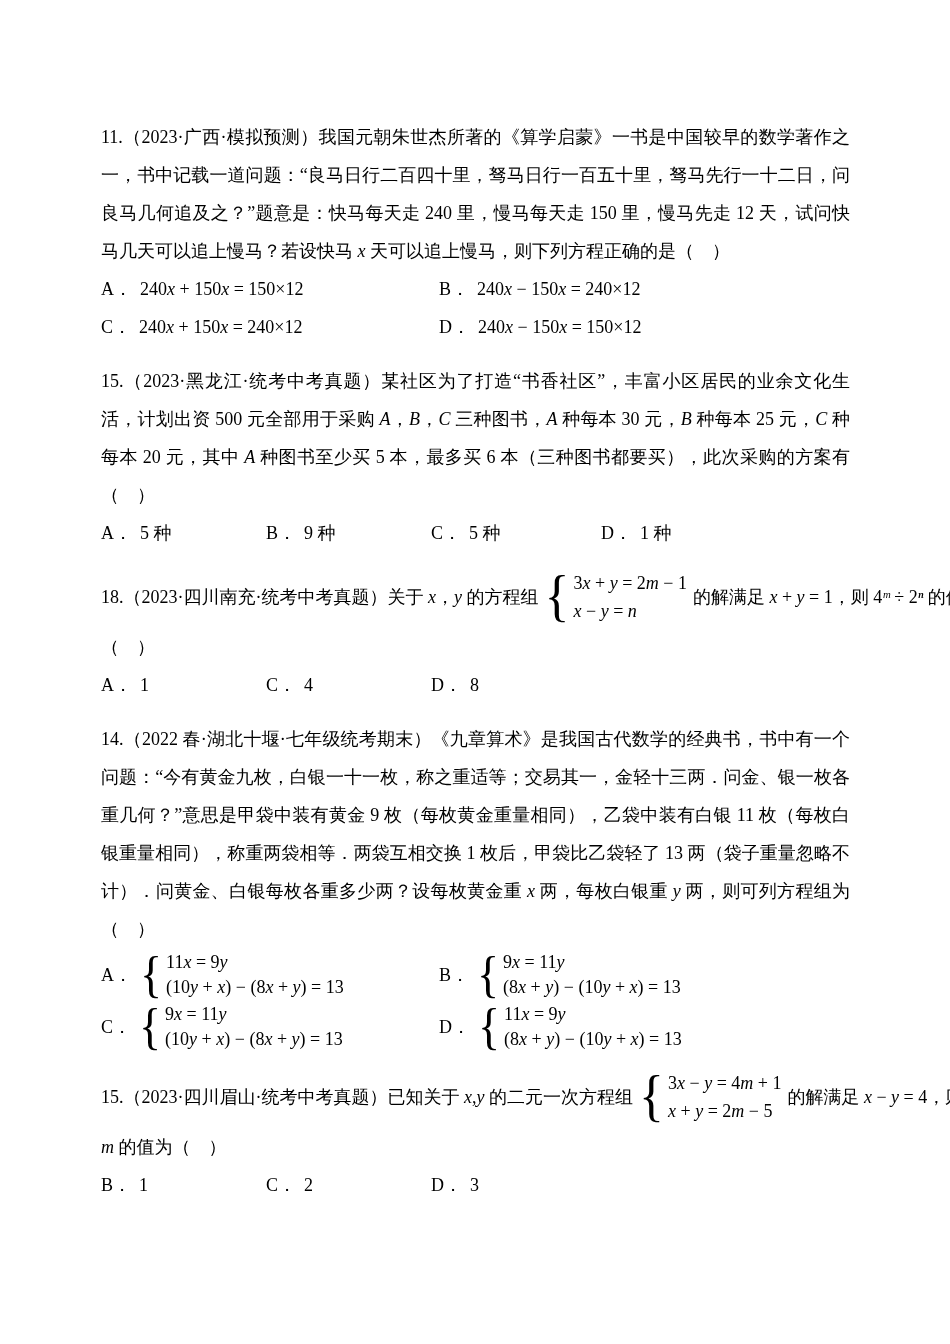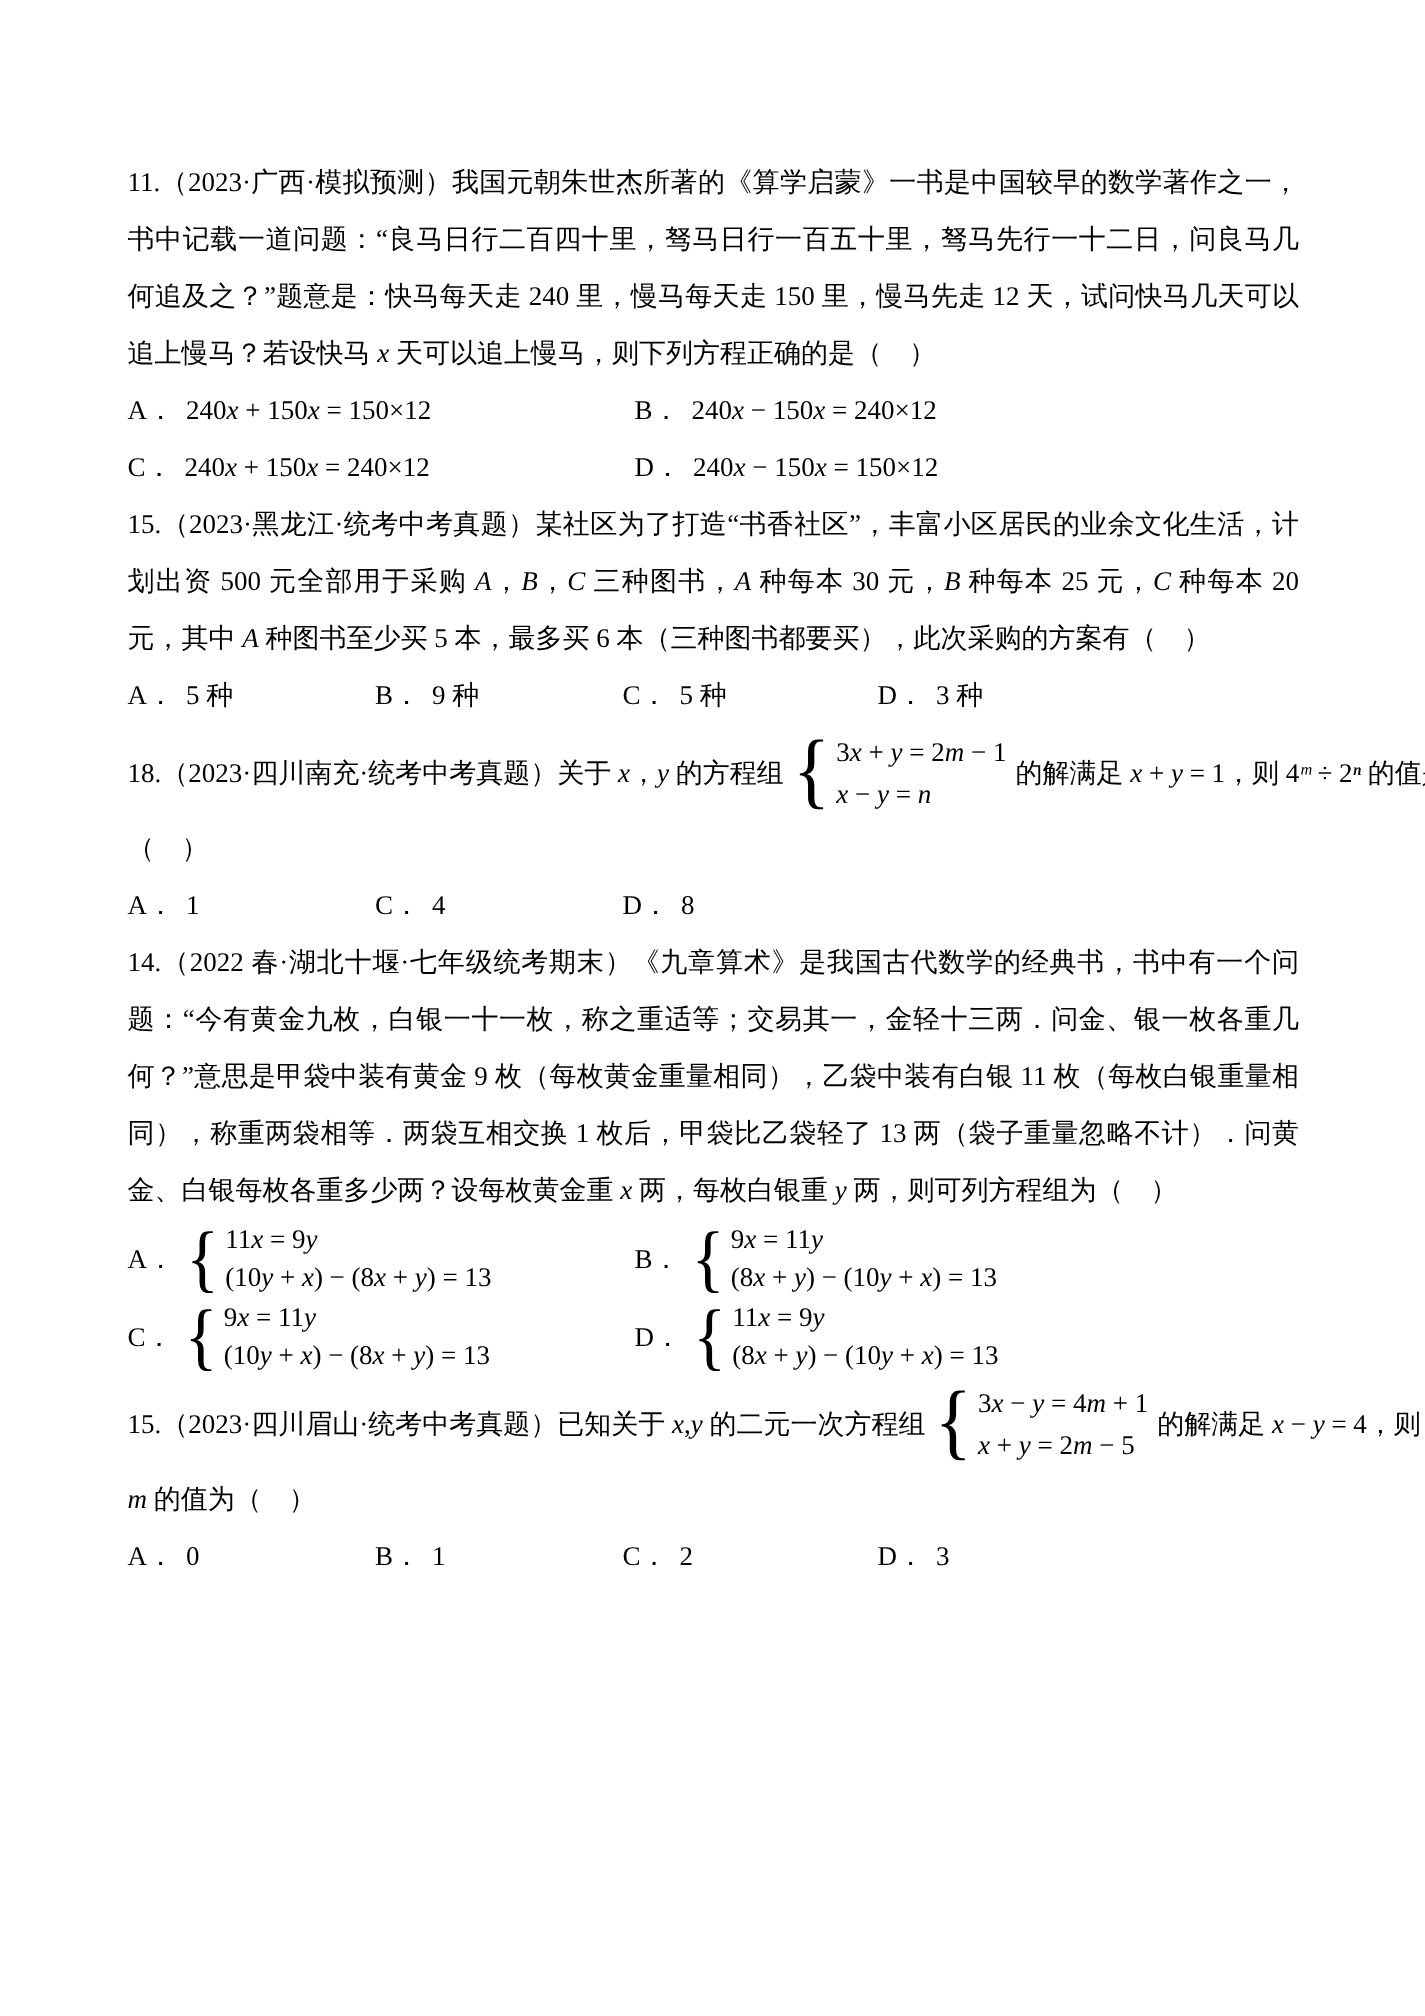--- a/index.html
+++ b/index.html
@@ -4,21 +4,21 @@
 <style>
   html,body{margin:0;padding:0;background:#fff;}
   body{
     width:950px;height:1344px;position:relative;
     color:#000;
     font-family:"Liberation Serif","DejaVu Serif",serif;
     font-size:18px;
   }
   .page{padding:102px 84px 0 85px;width:781px;}
   .para{line-height:38px;text-align:justify;text-justify:inter-ideograph;}
-  .question{margin:0;}
+  .question{margin:16px;}
   
   .optrow{display:flex;line-height:38px;}
   .optrow2 .opt{width:338px;}
   .optrow2 .opt:last-child{width:auto;}
   .optrow4 .opt{width:165px;}
   .optrow4 .opt:nth-child(3){width:170px;}
   .optrow4 .opt:last-child{width:auto;}
   .opt{white-space:nowrap;}
   .olabel{margin-right:8px;}
   
@@ -58,21 +58,21 @@
       <div class="opt"><span class="olabel">D．</span><span class="math">240<i>x</i> − 150<i>x</i> = 150×12</span></div>
     </div>
   </div>
 
   <div class="question">
     <div class="para"><span>15.</span><span class="math">（2023·黑龙江·统考中考真题）某社区为了打造“书香社区”，丰富小区居民的业余文化生活，计划出资 500 元全部用于采购 <i>A</i>，<i>B</i>，<i>C</i> 三种图书，<i>A</i> 种每本 30 元，<i>B</i> 种每本 25 元，<i>C</i> 种每本 20 元，其中 <i>A</i> 种图书至少买 5 本，最多买 6 本（三种图书都要买），此次采购的方案有（　）</span></div>
     <div class="optrow optrow4">
       <div class="opt"><span class="olabel">A．</span><span>5 种</span></div>
       <div class="opt"><span class="olabel">B．</span><span>9 种</span></div>
       <div class="opt"><span class="olabel">C．</span><span>5 种</span></div>
-      <div class="opt"><span class="olabel">D．</span><span>3 种</span></div>
+      <div class="opt"><span class="olabel">D．</span><span>1 种</span></div>
     </div>
   </div>
 
   <div class="question">
     <div class="sysline">
       <span class="txt">18.</span>
         <span class="txt math">（2023·四川南充·统考中考真题）关于 <i>x</i>，<i>y</i> 的方程组</span>
       <span class="sys sys-inline">
         <span class="brace"></span>
         <span class="eqs">
@@ -146,20 +146,19 @@
         <span class="brace"></span>
         <span class="eqs">
           <span class="eq math">3<i>x</i> − <i>y</i> = 4<i>m</i> + 1</span>
           <span class="eq math"><i>x</i> + <i>y</i> = 2<i>m</i> − 5</span>
         </span>
       </span>
       <span class="txt math">的解满足 <i>x</i> − <i>y</i> = 4，则</span>
     </div>
     <div class="para math"><i>m</i> 的值为（　）</div>
     <div class="optrow optrow4">
-      <div class="opt"><span class="olabel">A．</span><span>0</span></div>
       <div class="opt"><span class="olabel">B．</span><span>1</span></div>
       <div class="opt"><span class="olabel">C．</span><span>2</span></div>
       <div class="opt"><span class="olabel">D．</span><span>3</span></div>
     </div>
   </div>
 
 </div>
 
 </body></html>

